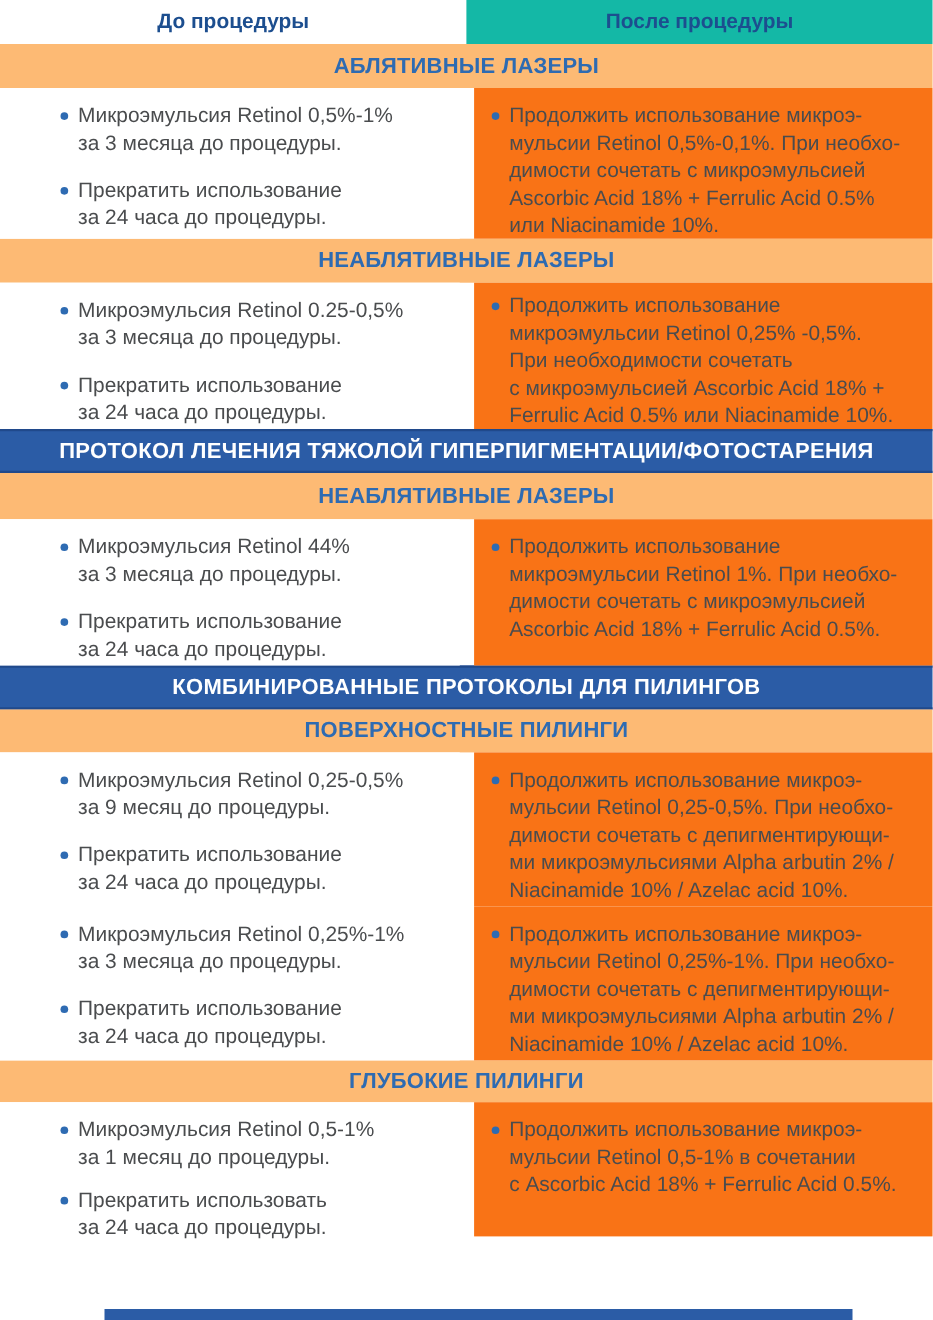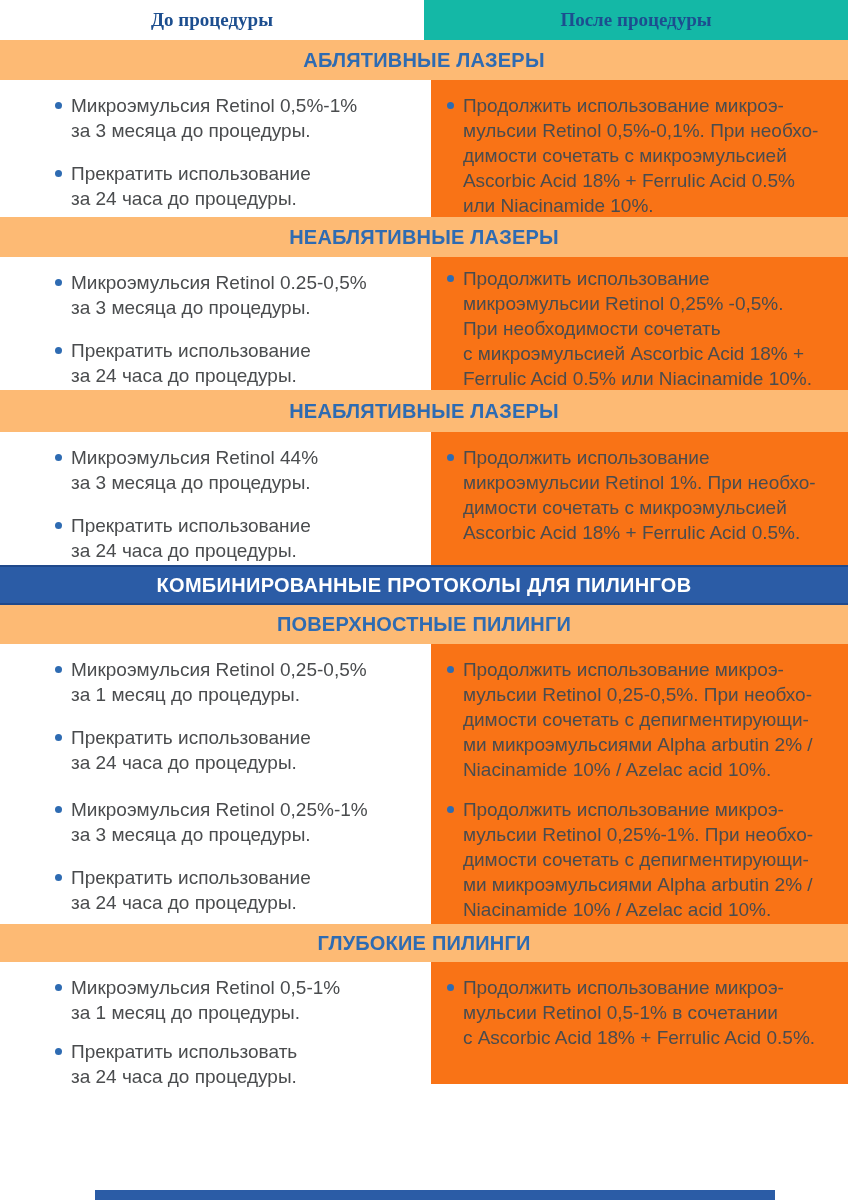--- a/index.html
+++ b/index.html
@@ -11,21 +11,21 @@
     margin: 0 auto;
     background: #ffffff;
     overflow: hidden;
     font-family: "Liberation Sans", "DejaVu Sans", sans-serif;
   }
   
   .col-headers { display: flex; height: 40px; }
   .col-headers .half {
     width: 50%;
     display: flex; align-items: center; justify-content: center;
-    font-weight: bold; font-size: 19px; color: #1c4e8f; font-family: Liberation Serif, serif;
+    font-weight: bold; font-size: 19px; color: #1c4e8f;
   }
   .col-headers .half.right { background: #14b8a6; }
   
   .band {
     height: 38px;
     background: #2b5ca6;
     border-top: 2px solid #20498b;
     border-bottom: 2px solid #20498b;
     display: flex; align-items: center; justify-content: center;
     color: #ffffff; font-weight: bold; font-size: 20px; letter-spacing: 0.3px;
@@ -117,20 +117,21 @@
         <span class="dot"></span>
         <span class="txt">Продолжить использование
 микроэмульсии Retinol 0,25% -0,5%.
 При необходимости сочетать
 с микроэмульсией Ascorbic Acid 18% +
 Ferrulic Acid 0.5% или Niacinamide 10%.</span>
       </div>
     </div>
   </div>
 
+  <div class="band" style="height:40px">ПРОТОКОЛ ЛЕЧЕНИЯ ТЯЖОЛОЙ ГИПЕРПИГМЕНТАЦИИ/ФОТОСТАРЕНИЯ</div>
 
   <div class="subheader" style="height:42px">НЕАБЛЯТИВНЫЕ ЛАЗЕРЫ</div>
   <div class="row" style="height:133px">
     <div class="cell left">
       <div class="bullet">
         <span class="dot"></span>
         <span class="txt">Микроэмульсия Retinol 44%
 за 3 месяца до процедуры.</span>
       </div>
       <div class="bullet">
@@ -151,21 +152,21 @@
   </div>
 
   <div class="band" style="height:40px">КОМБИНИРОВАННЫЕ ПРОТОКОЛЫ ДЛЯ ПИЛИНГОВ</div>
 
   <div class="subheader" style="height:39px">ПОВЕРХНОСТНЫЕ ПИЛИНГИ</div>
   <div class="row" style="height:140px">
     <div class="cell left">
       <div class="bullet">
         <span class="dot"></span>
         <span class="txt">Микроэмульсия Retinol 0,25-0,5%
-за 1 месяц до процедуры.</span>
+за 9 месяц до процедуры.</span>
       </div>
       <div class="bullet">
         <span class="dot"></span>
         <span class="txt">Прекратить использование
 за 24 часа до процедуры.</span>
       </div>
     </div>
     <div class="cell right">
       <div class="bullet">
         <span class="dot"></span>

